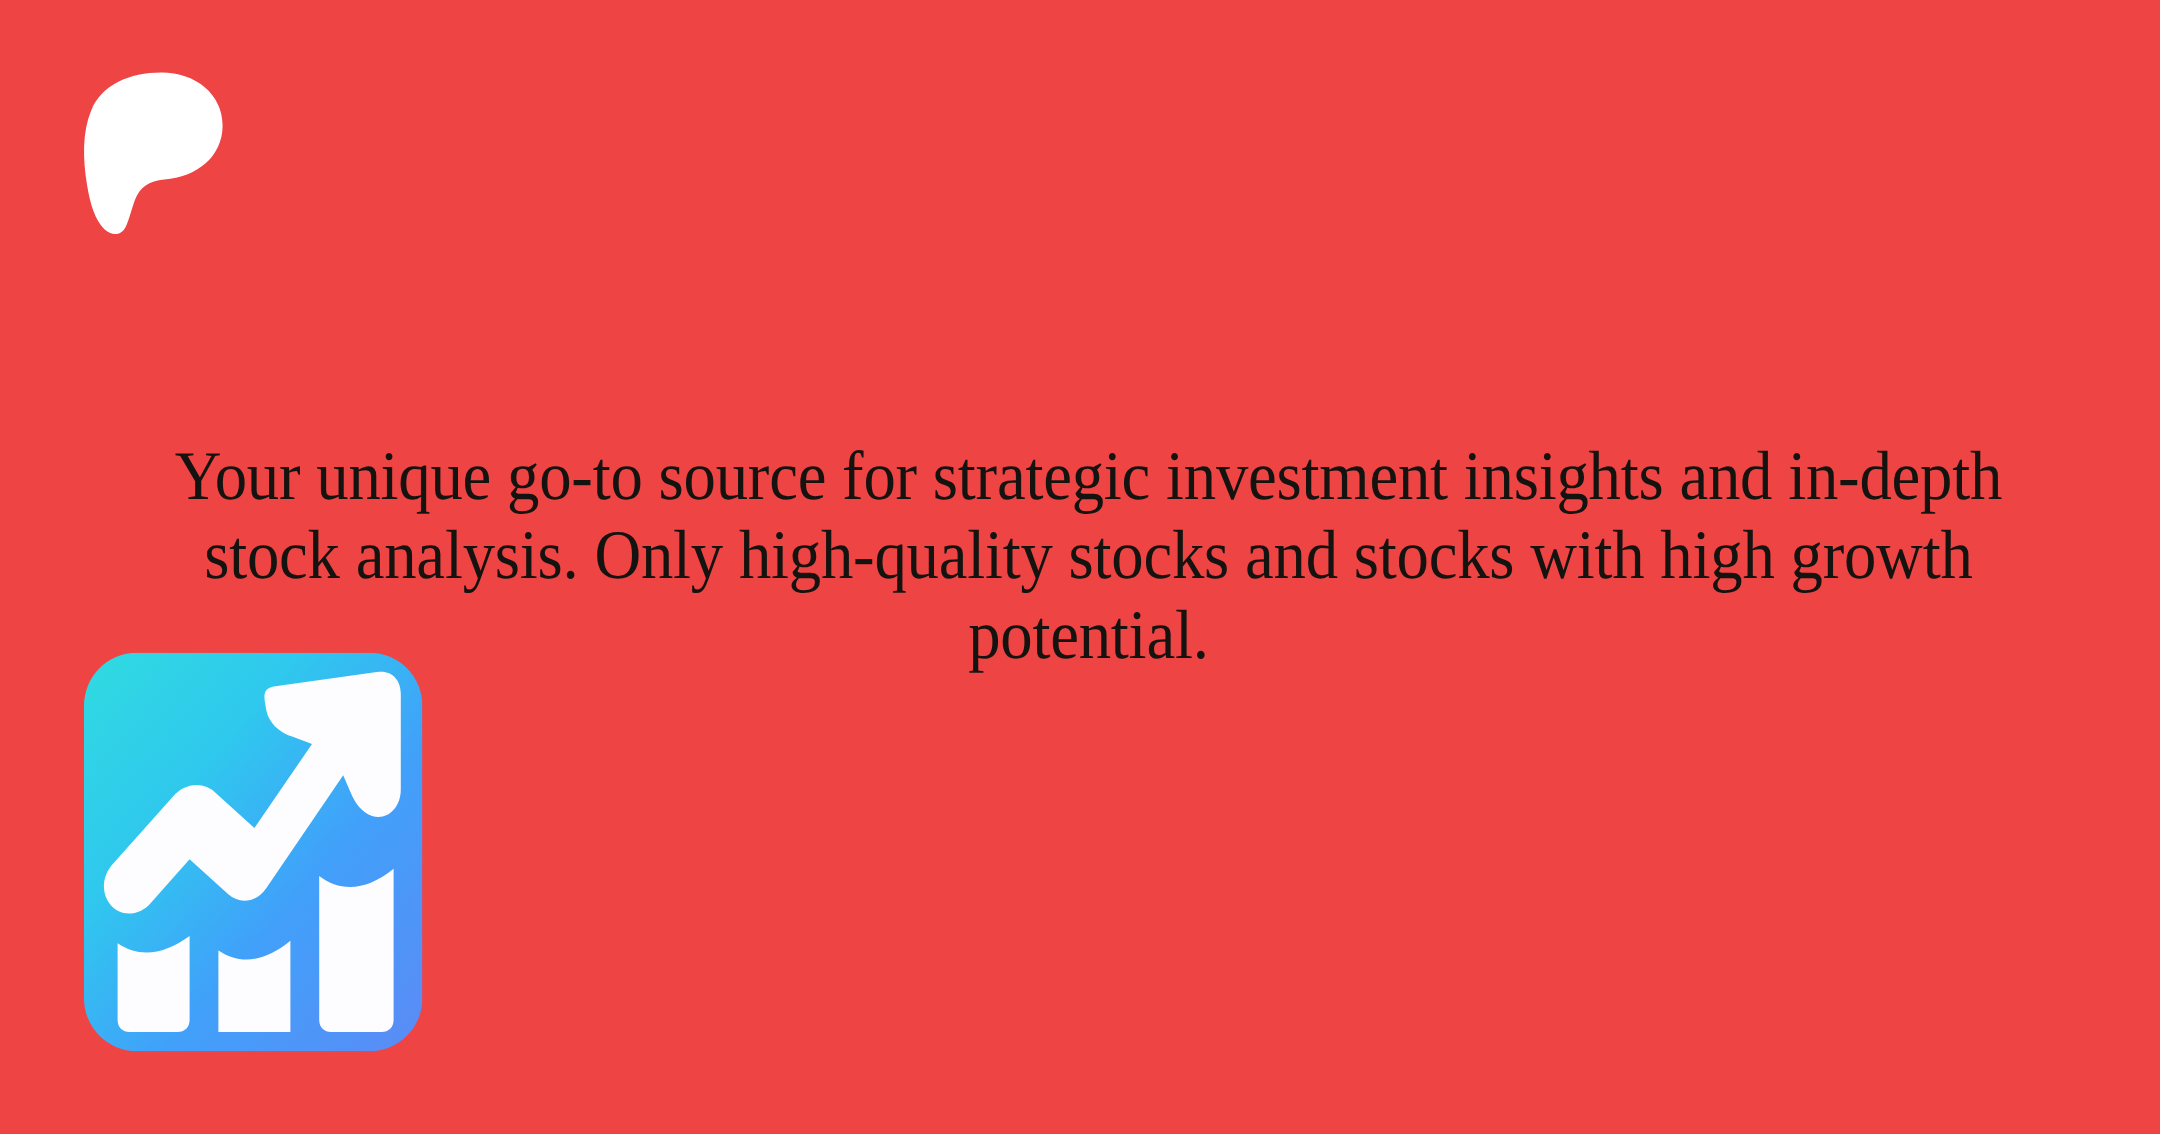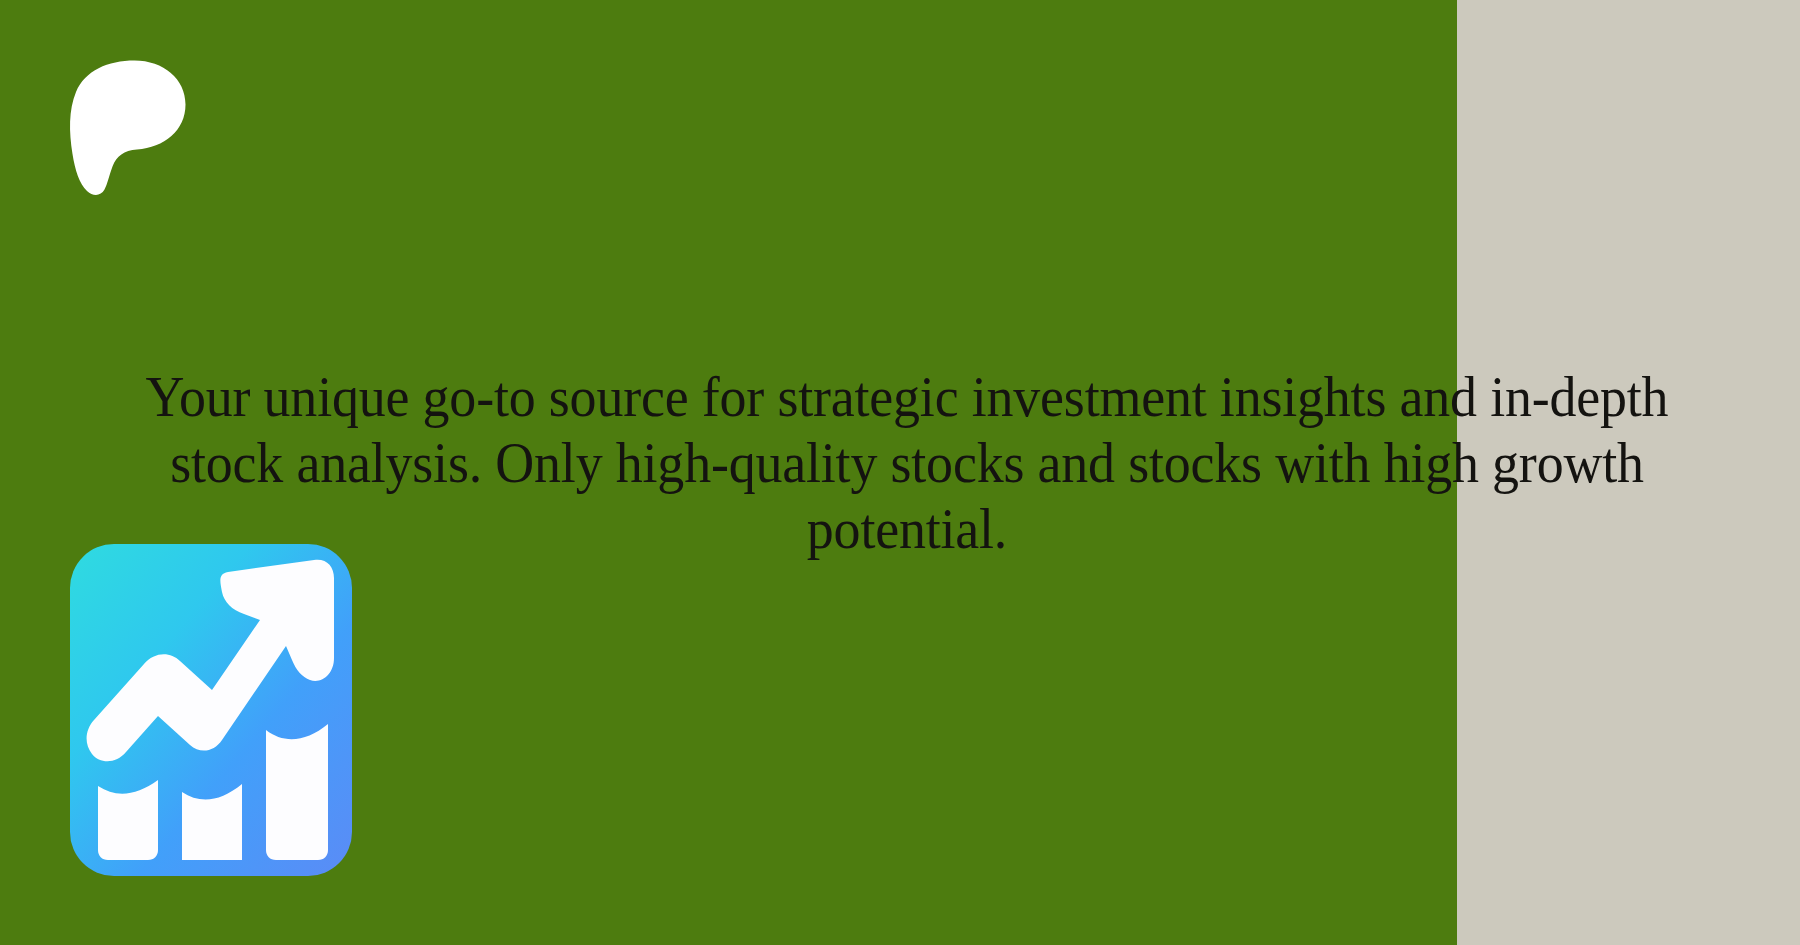--- a/index.html
+++ b/index.html
@@ -11,23 +11,23 @@
     width: 1800px;
     height: 945px;
     overflow: hidden;
     background: #ccc9bd;
     font-family: "Liberation Serif", "DejaVu Serif", serif;
     -webkit-font-smoothing: antialiased;
   }
 
   #page {
     position: relative;
-    width: 1457px;
+    width: 1800px;
     height: 945px;
-    background: #4d7c0f;
+    background: #ef4444;
   }
 
   
   #patreon-logo {
     position: absolute;
     left: 64px;
     top: 56px;
     width: 124px;
     height: 142px;
   }

